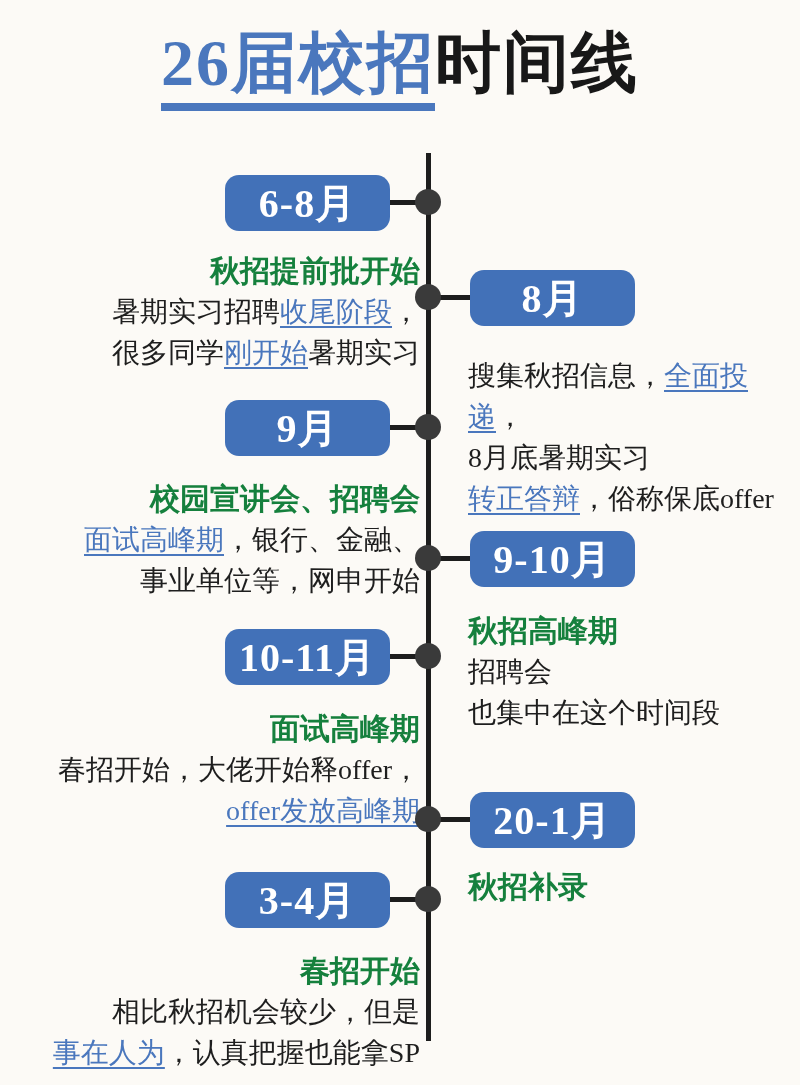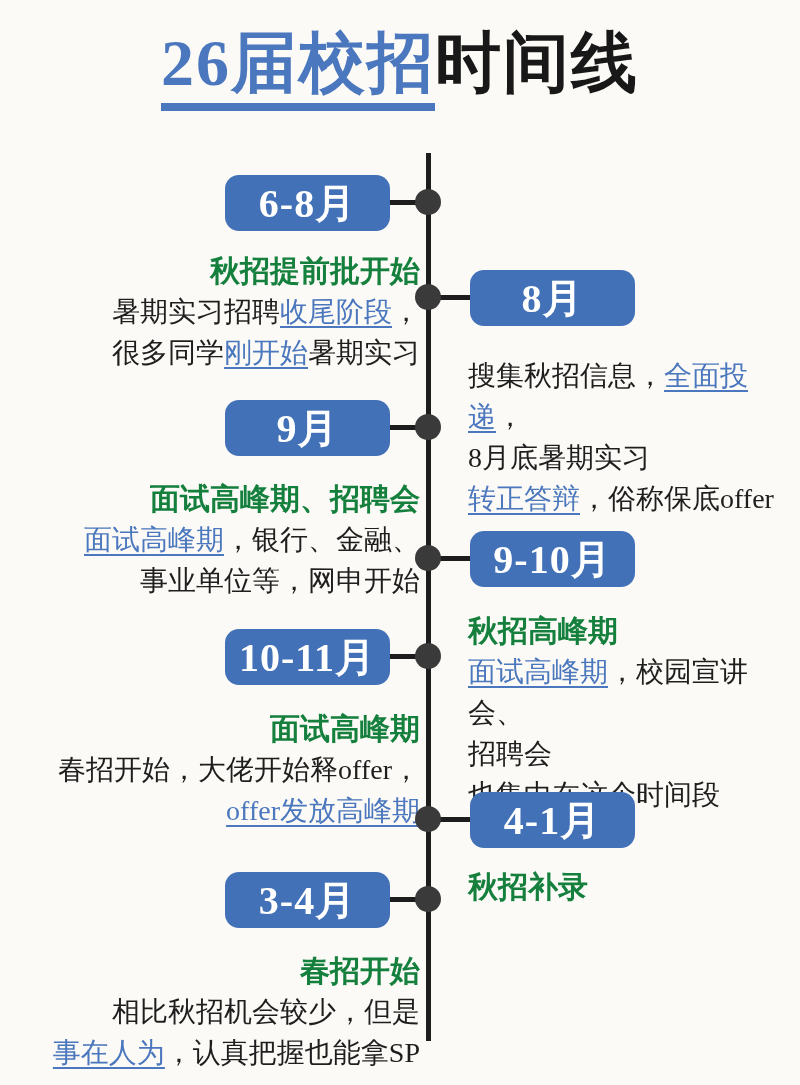--- a/index.html
+++ b/index.html
@@ -93,34 +93,33 @@
       <div><span class="link">转正答辩</span><span>，俗称保底offer</span></div>
     </div>
   </section>
 
   
   <section class="milestone">
     <div class="conn left" style="top:425px"></div>
     <div class="dot" style="top:414px"></div>
     <div class="badge left" style="top:400px">9月</div>
     <div class="tb left" style="top:478px">
-      <div class="tb-h">面试高峰期、招聘会</div>
+      <div class="tb-h">校园宣讲会、招聘会</div>
       <div><span class="link">面试高峰期</span><span>，银行、金融、</span></div>
       <div><span>事业单位等，网申开始</span></div>
     </div>
   </section>
 
   
   <section class="milestone">
     <div class="conn right" style="top:556px"></div>
     <div class="dot" style="top:545px"></div>
     <div class="badge right" style="top:531px">9-10月</div>
     <div class="tb right" style="top:610px">
       <div class="tb-h">秋招高峰期</div>
-      <div><span class="link">面试高峰期</span><span>，校园宣讲会、</span></div>
       <div><span>招聘会</span></div>
       <div><span>也集中在这个时间段</span></div>
     </div>
   </section>
 
   
   <section class="milestone">
     <div class="conn left" style="top:654px"></div>
     <div class="dot" style="top:643px"></div>
     <div class="badge left" style="top:629px">10-11月</div>
@@ -128,21 +127,21 @@
       <div class="tb-h">面试高峰期</div>
       <div><span>春招开始，大佬开始释offer，</span></div>
       <div><span class="link">offer发放高峰期</span></div>
     </div>
   </section>
 
   
   <section class="milestone">
     <div class="conn right" style="top:817px"></div>
     <div class="dot" style="top:806px"></div>
-    <div class="badge right" style="top:792px">4-1月</div>
+    <div class="badge right" style="top:792px">20-1月</div>
     <div class="tb right" style="top:866px">
       <div class="tb-h">秋招补录</div>
     </div>
   </section>
 
   
   <section class="milestone">
     <div class="conn left" style="top:897px"></div>
     <div class="dot" style="top:886px"></div>
     <div class="badge left" style="top:872px">3-4月</div>

